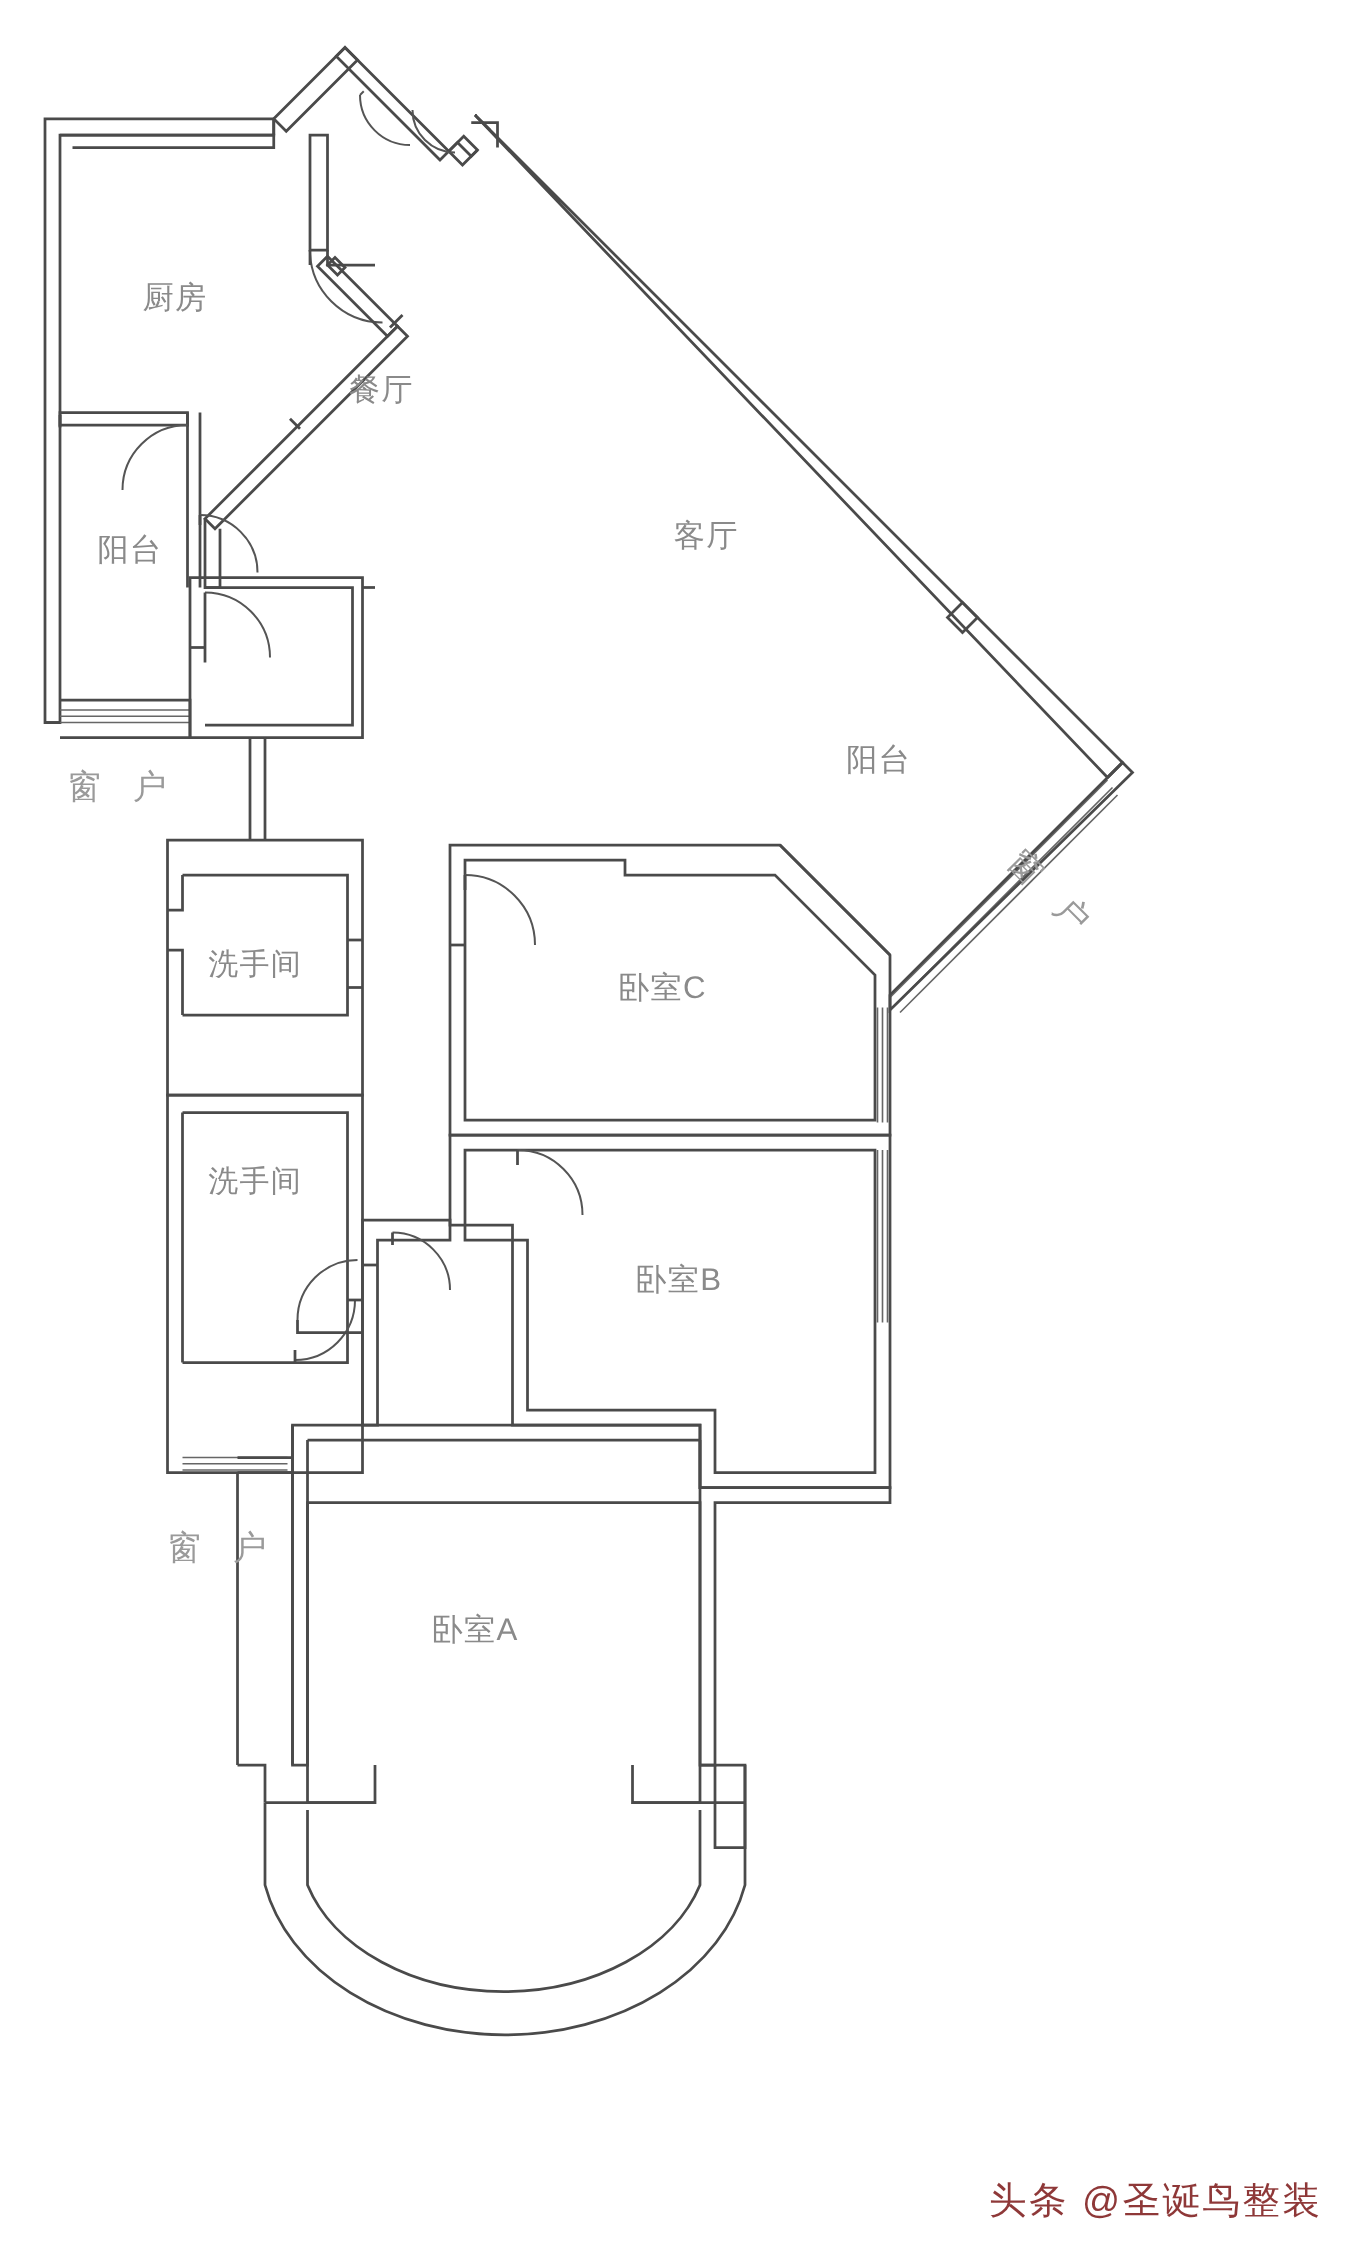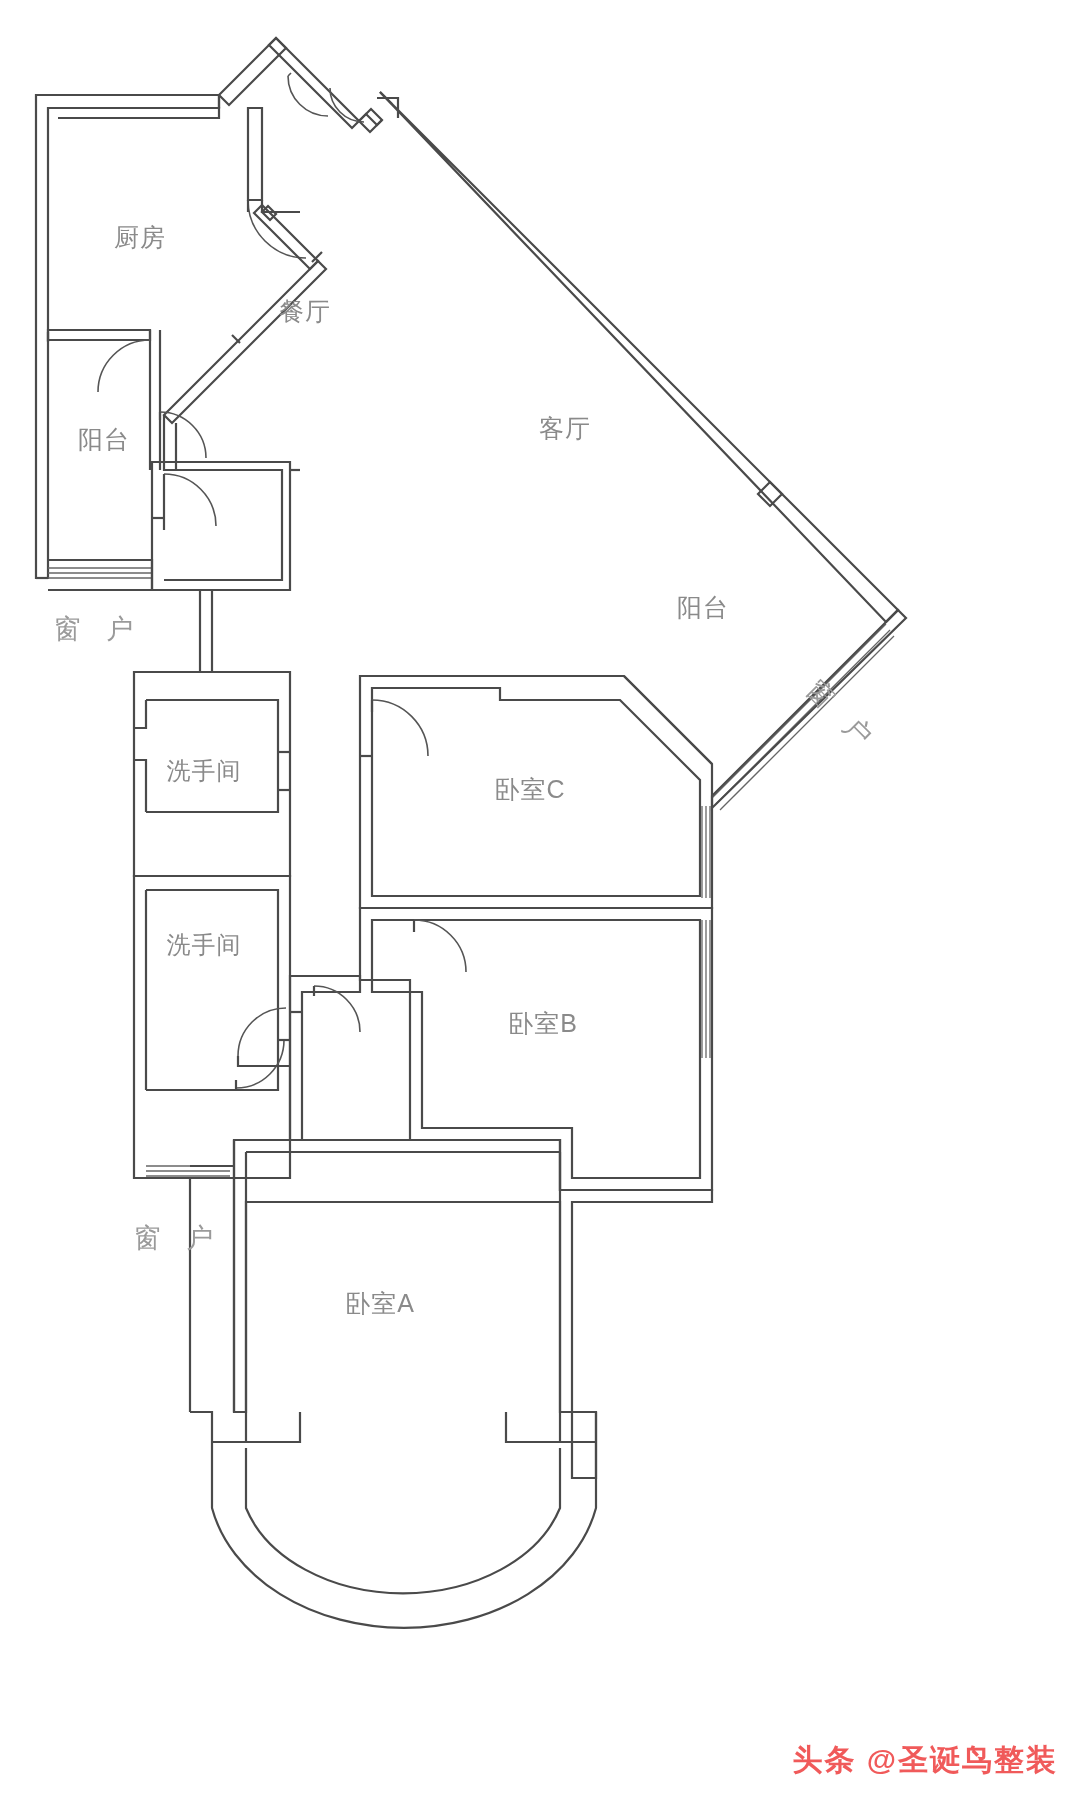--- a/index.html
+++ b/index.html
@@ -9,22 +9,22 @@
   svg#floorplan{display:block;width:1080px;height:1807px;}
   .wall{fill:none;stroke:#4a4a4a;stroke-width:2.2;stroke-linejoin:miter;stroke-linecap:butt;}
   .wall-thin{fill:none;stroke:#555;stroke-width:1.6;}
   .door-arc{fill:none;stroke:#555;stroke-width:1.6;}
   .win-line{fill:none;stroke:#666;stroke-width:1.3;}
   .room-label{fill:#8a8a8a;font-family:"Liberation Sans","DejaVu Sans",sans-serif;
               font-size:25px;letter-spacing:1px;}
   .room-label.small{font-size:24px;}
   .win-label{fill:#9a9a9a;font-family:"Liberation Sans","DejaVu Sans",sans-serif;
              font-size:27px;letter-spacing:9px;}
-  .watermark{position:absolute;right:22px;bottom:26px;color:#ef4444;
-             font-size:30px;font-weight:bold;letter-spacing:2px;
+  .watermark{position:absolute;right:22px;bottom:26px;color:#7f1d1d;
+             font-size:30px;font-weight:normal;letter-spacing:2px;
              font-family:"Liberation Sans","DejaVu Sans",sans-serif;
              opacity:.88;white-space:nowrap;}
 </style>
 </head>
 <body>
 
 <div id="plan-root">
 
 <svg id="floorplan" viewBox="0 0 1080 1807" xmlns="http://www.w3.org/2000/svg">
 

